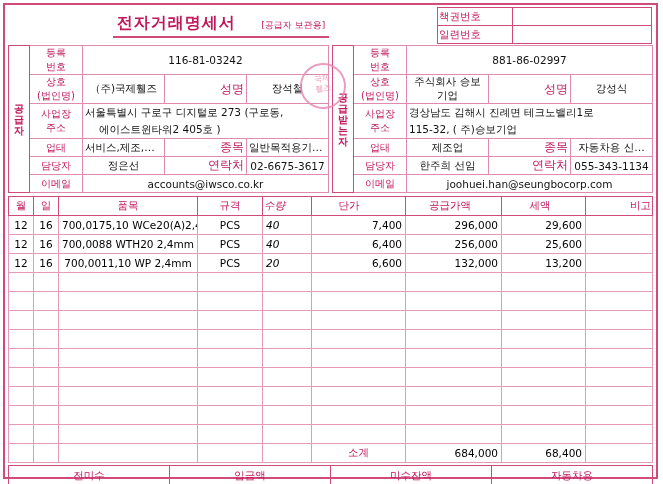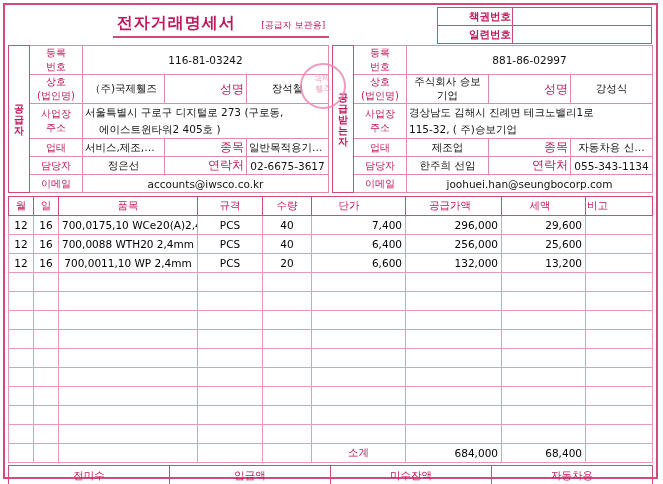--- a/index.html
+++ b/index.html
@@ -53,21 +53,21 @@
     margin-right:4px;
     margin-top:2px;
   }
   .hdr-right table{width:100%;}
   .hdr-right td{
     border:1px solid #d04a7a;
     height:15px;
     font-size:10.5px;
   }
   .hdr-right td.lbl{
-    width:72px;text-align:right;color:#c0185c;font-weight:bold;
+    width:72px;text-align:left;color:#c0185c;
   }
   .hdr-right td.val{background:#fff;}
 
   
   .parties{
     display:flex;
     margin:2px 3px 0 3px;
     position:relative;
   }
   .party{
@@ -142,25 +142,25 @@
     height:18px;
     font-size:10.5px;
     padding:0 3px;
     white-space:nowrap;
     overflow:hidden;
   }
   .c-m{width:22px;text-align:center;}
   .c-d{width:22px;text-align:center;}
   .c-nm{text-align:center;}
   .c-sp{width:62px;text-align:center;}
-  .c-qt{width:46px;text-align:center;}
+  .c-qt{width:46px;text-align:left;font-style:italic;}
   .c-pr{width:72px;text-align:right;padding-right:20px;}
   .c-am{width:86px;text-align:right;padding-right:8px;}
   .c-tx{width:74px;text-align:right;padding-right:8px;}
-  .c-rm{width:64px;text-align:left;margin-top:24px;}
+  .c-rm{width:64px;text-align:right;margin-top:24px;}
 
   .sum-row td{
     border:1px solid #e59ab8;
     height:18px;
   }
   .sum-lbl{text-align:center;color:#c0185c;}
 
   
   .footer{
     margin:2px 3px 0 3px;

